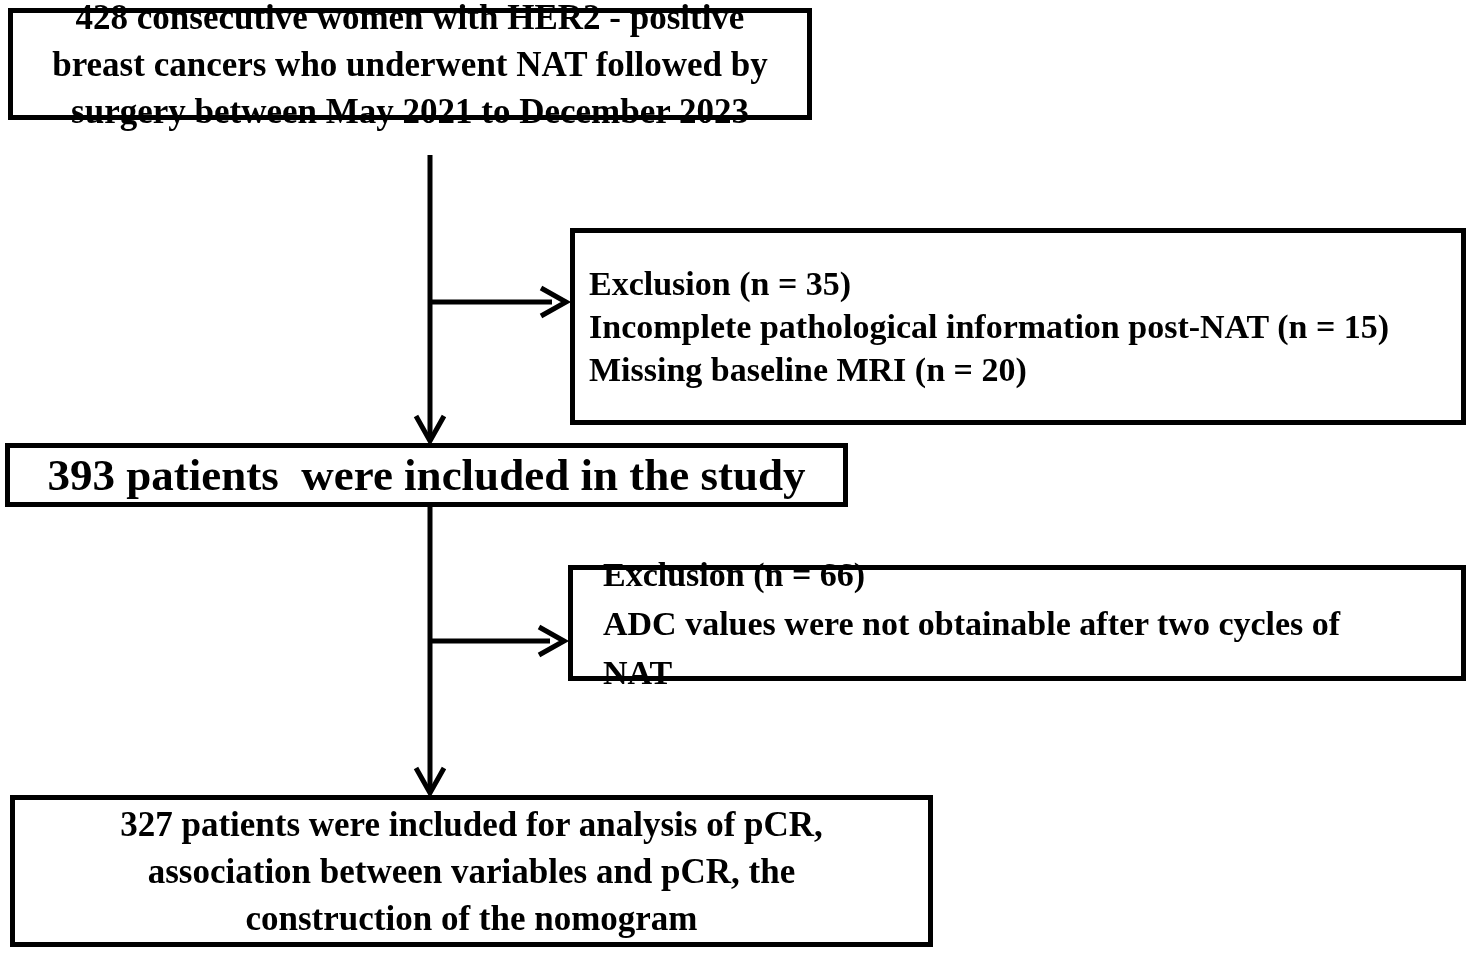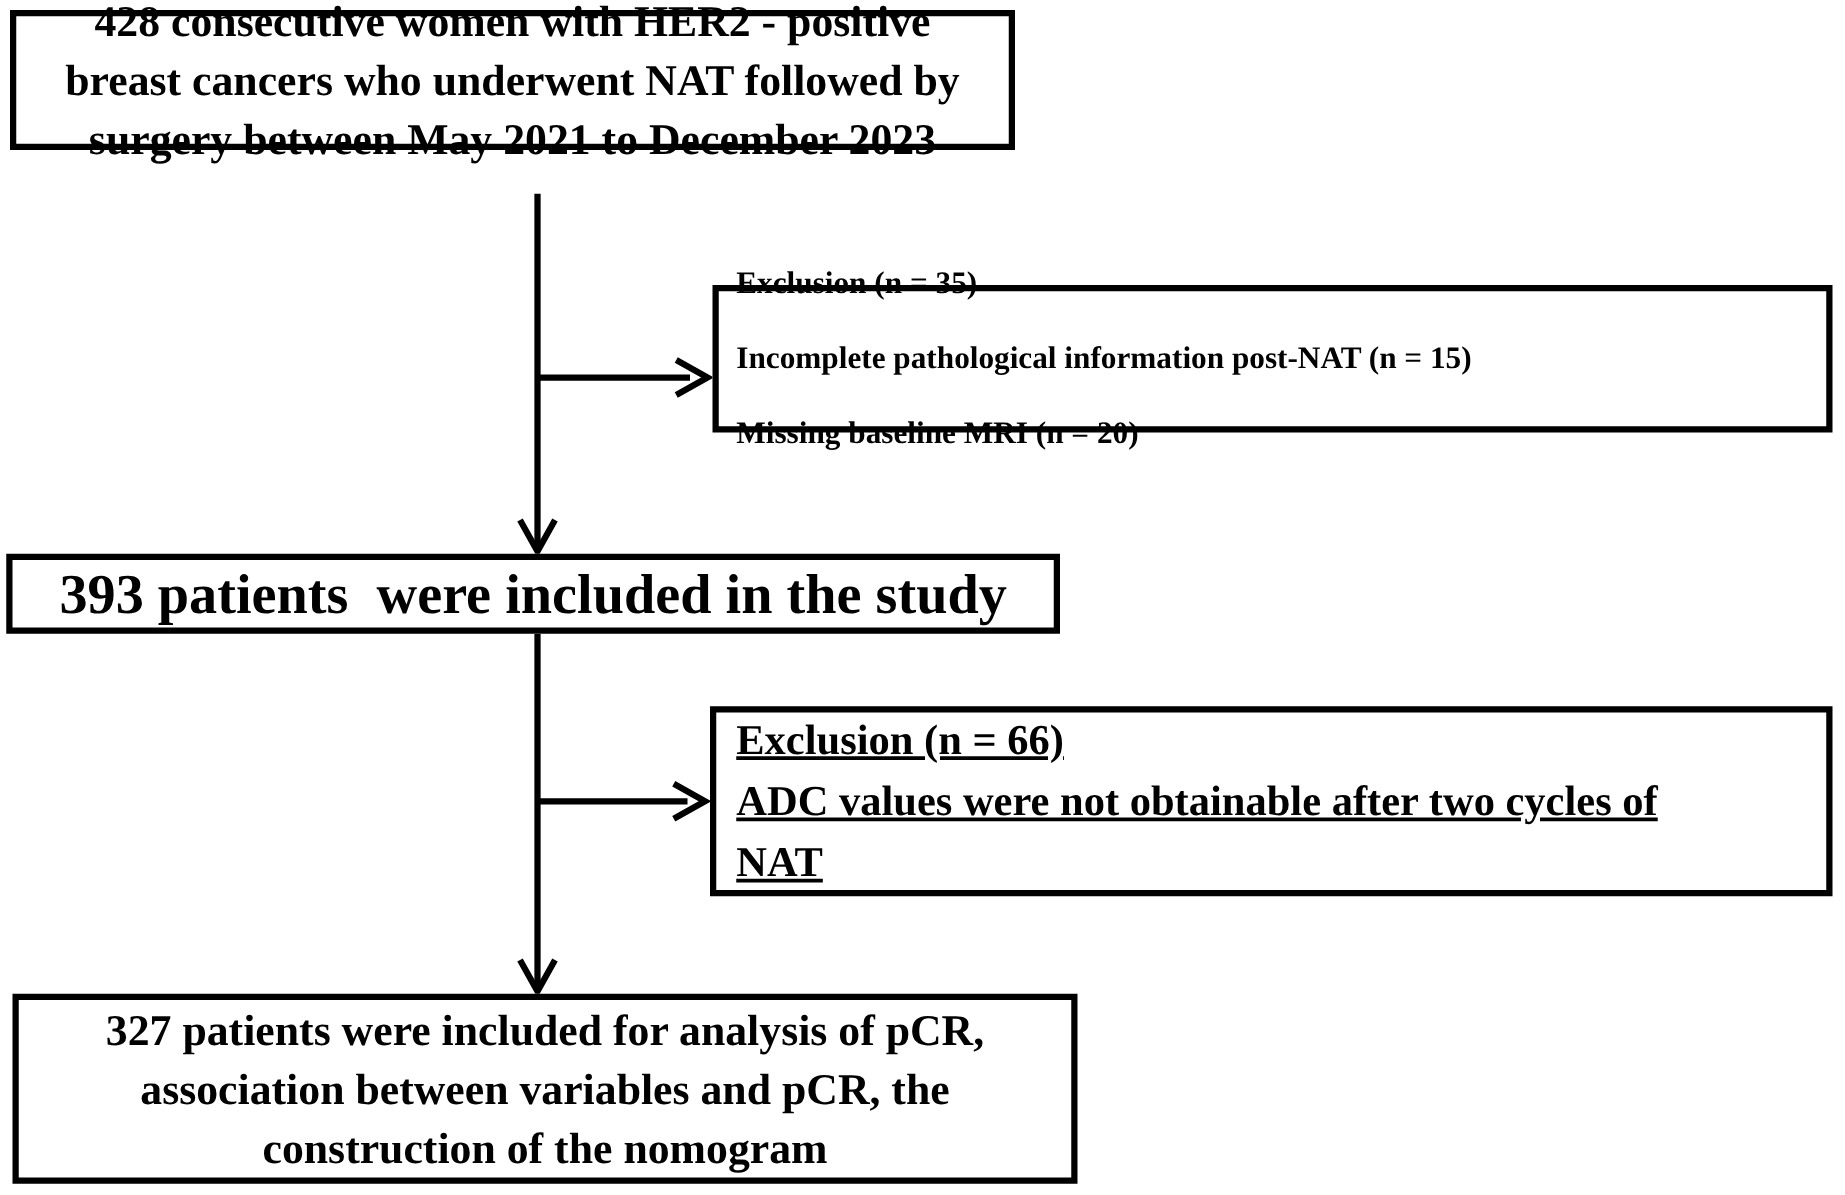--- a/index.html
+++ b/index.html
@@ -43,36 +43,35 @@
   }
   .box-left {
     justify-content: flex-start;
     text-align: left;
   }
   #box-initial-cohort {
     left: 8px; top: 8px; width: 804px; height: 112px;
     font-size: 35px; line-height: 47px;
   }
   #box-exclusion-1 {
-    left: 570px; top: 228px; width: 896px; height: 118px;
-    font-size: 25px; line-height: 60px;
+    left: 570px; top: 228px; width: 896px; height: 197px;
+    font-size: 34px; line-height: 43px;
     padding: 6px 10px 6px 14px;
   }
   #box-included-study {
     left: 5px; top: 443px; width: 843px; height: 64px;
     font-size: 45px; line-height: 40px;
   }
   #box-exclusion-2 {
-    left: 568px; top: 565px; width: 898px; height: 152px;
+    left: 568px; top: 565px; width: 898px; height: 116px;
     font-size: 34px; line-height: 49px;
-    padding: 6px 10px 6px 16px;
-    text-decoration: underline;
+    padding: 6px 10px 6px 30px;
   }
   #box-final-analysis {
-    left: 10px; top: 795px; width: 852px; height: 152px;
+    left: 10px; top: 795px; width: 923px; height: 152px;
     font-size: 35px; line-height: 47px;
     padding: 4px 10px;
   }
   .connector-stroke {
     stroke: #000000;
     stroke-width: 5;
     fill: none;
   }
 </style>
 </head>

